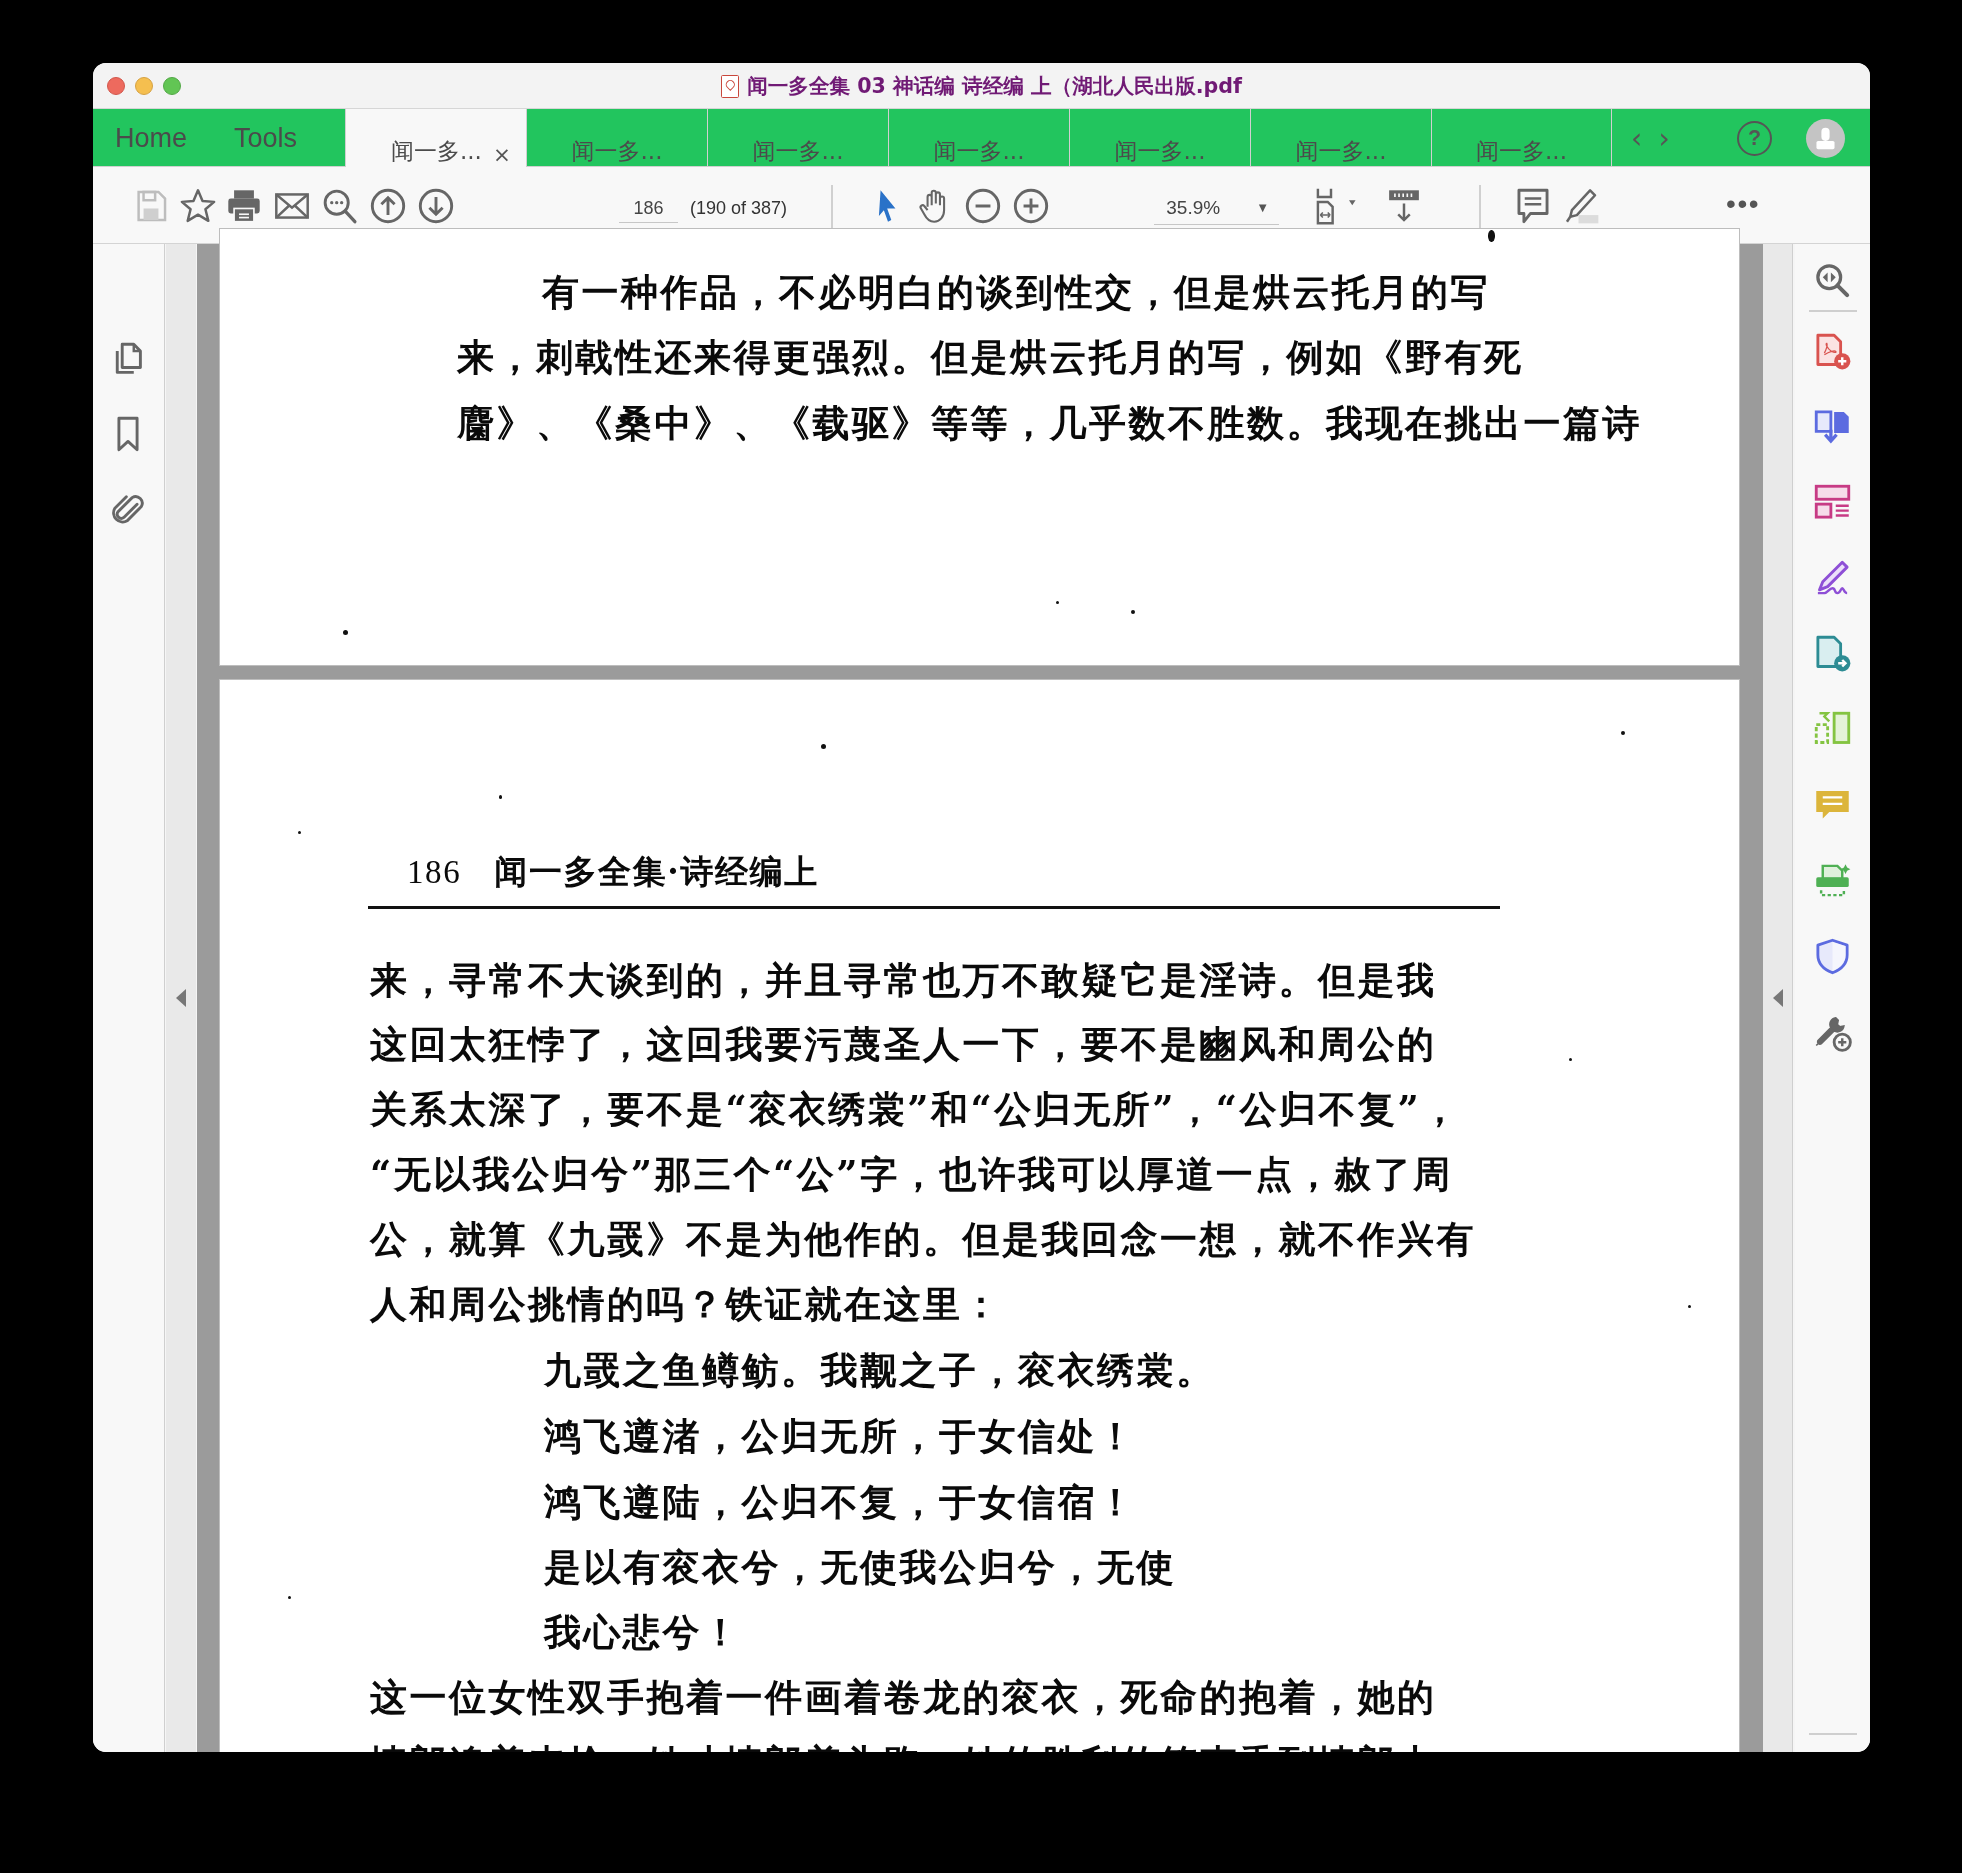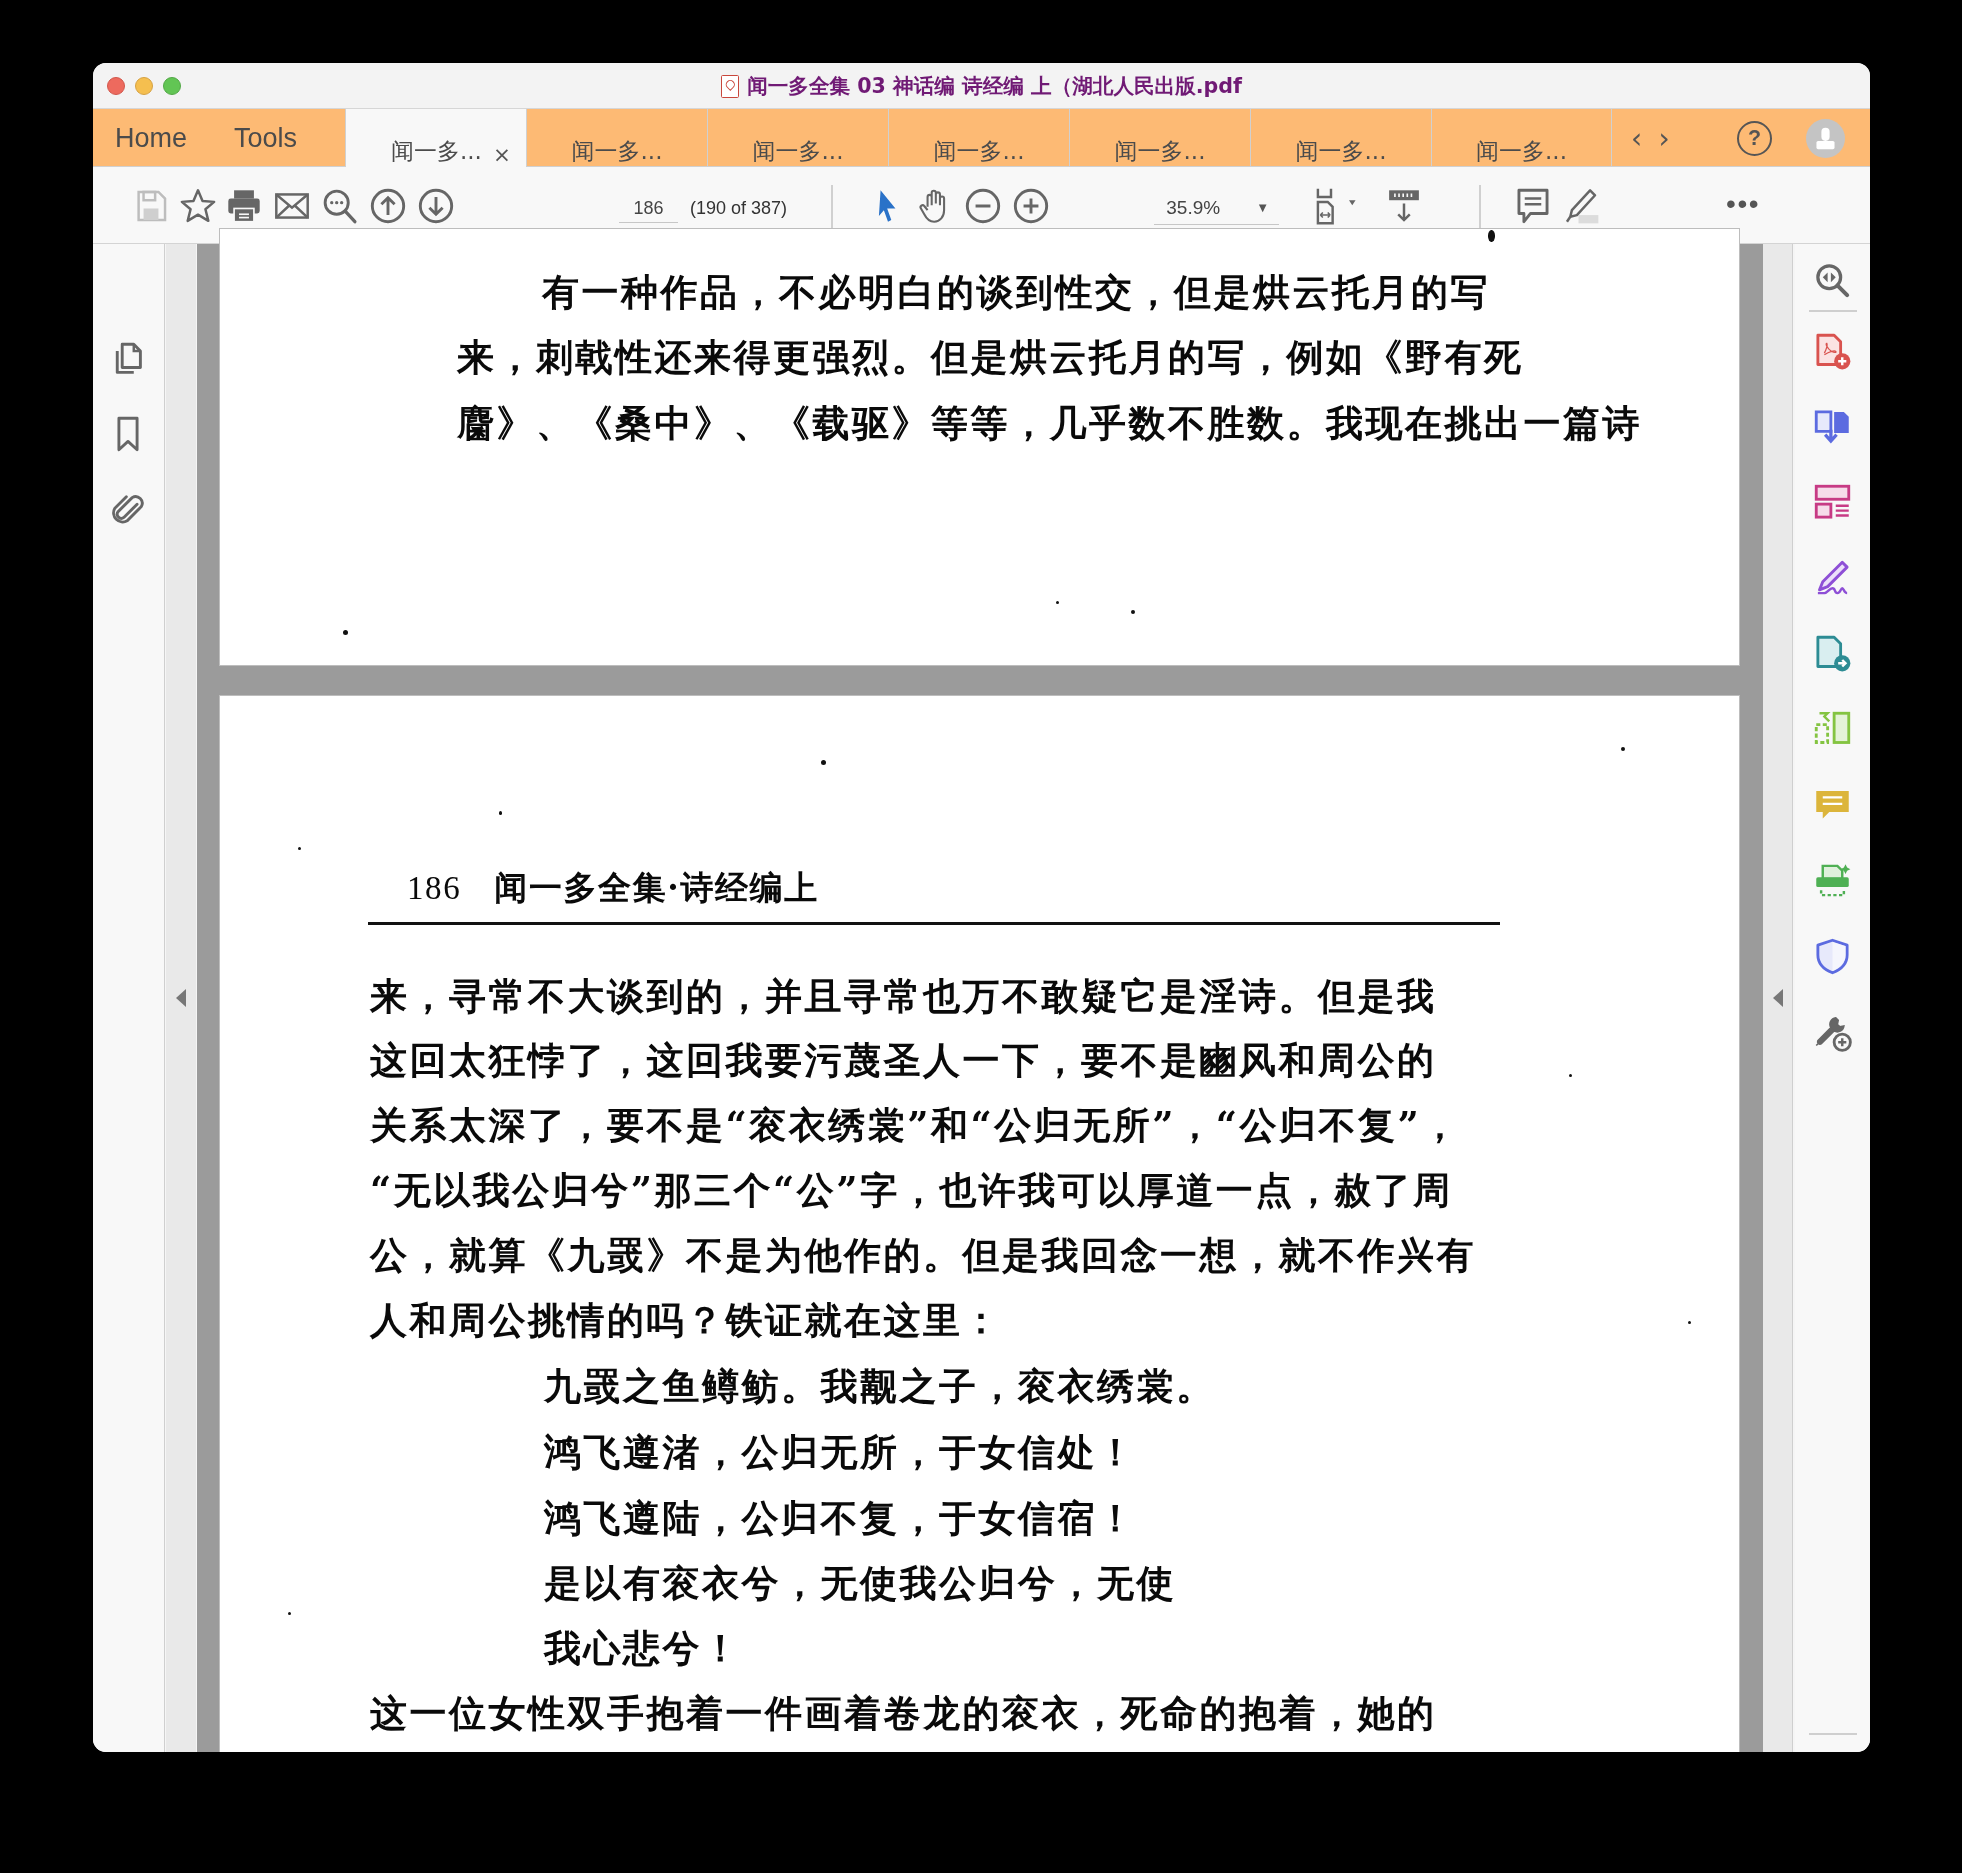--- a/index.html
+++ b/index.html
@@ -30,21 +30,21 @@
   }
   .pdf-file-icon::after {
     content: ""; position: absolute; left: 4.1px; top: 4.1px; width: 6.6px; height: 6.6px;
     border: 1.6px solid #c9473c; border-radius: 50% 50% 0 50%; transform: rotate(45deg);
   }
   .title-text { font-size: 20.6px; font-weight: bold; color: #701a75; font-family: "DejaVu Sans", sans-serif; }
 
   
   .tabbar {
     position: absolute; left: 0; top: 46px; width: 100%; height: 58px;
-    background: #fdba74; border-bottom: 0.8px solid #d0d0d0;
+    background: #22c55e; border-bottom: 0.8px solid #d0d0d0;
   }
   .home-tools { position: absolute; left: 0; top: 0; height: 58px; width: 252px; display: flex; align-items: center; }
   .nav-link { font-size: 27px; color: #4b4b4b; padding-left: 22px; padding-right: 25px; }
   .tab {
     position: absolute; top: 0; height: 58px; width: 181px;
     border-left: 0.8px solid #d0d0d0; display: flex; align-items: flex-end; justify-content: center;
     font-size: 23px; color: #4b4b4b; font-family: "DejaVu Sans", sans-serif;
   }
   .tab.active { background: #f8f8f8; height: 58px; justify-content: flex-start; padding-left: 45px; }
   .tab .close { position: absolute; right: 15px; font-size: 21.4px; color: #555; }
@@ -96,21 +96,21 @@
     border-top: 9px solid transparent; border-bottom: 9px solid transparent; border-right: 10px solid #777; }
 
   
   .doc-area {
     position: absolute; left: 104px; top: 181px; width: 1566px; bottom: 0; background: #9b9b9b;
   }
   .page {
     position: absolute; left: 22px; width: 1521px; background: #fff; border: 1.6px solid #bdbdbd; overflow: hidden;
   }
   .page.top { top: -16.4px; height: 438px; }
-  .page.bottom { top: 451px; height: 1151px; padding-left: 16px; }
+  .page.bottom { top: 435px; height: 1151px; padding-left: 16px; }
 
   .cjk { font-family: "DejaVu Serif", "Liberation Serif", serif; font-weight: bold; color: #0a0a0a; white-space: nowrap; }
   .p-line { position: absolute; font-size: 37px; letter-spacing: 2.5px; }
 
   .run-head { position: absolute; left: 187px; top: 170px; font-size: 33px; letter-spacing: 1.6px; }
   .run-num { font-family: "Liberation Serif", serif; font-weight: normal; margin-right: 33px; }
   .head-rule { position: absolute; left: 148px; top: 226px; width: 1132px; height: 3.3px; background: #111; }
 
   .speck { position: absolute; background: #111; border-radius: 50%; }
 

